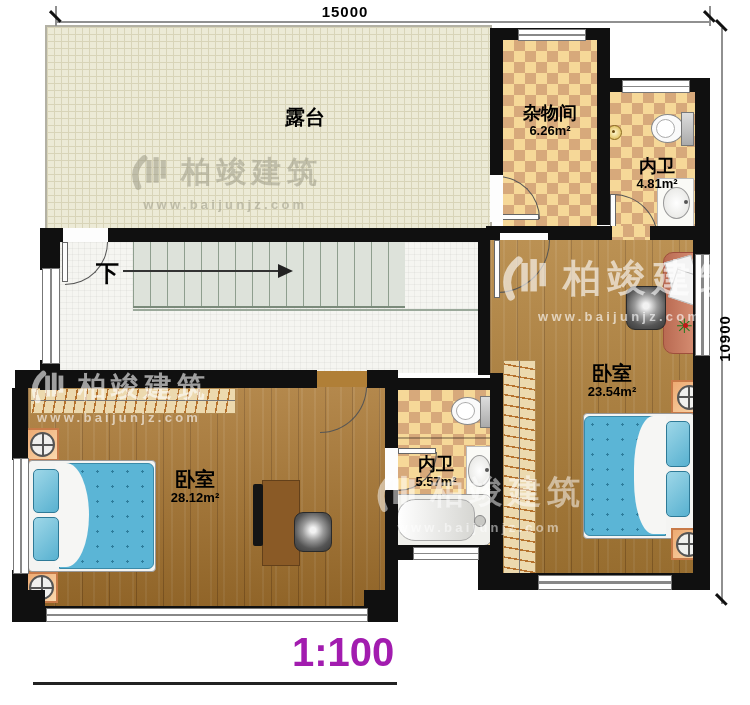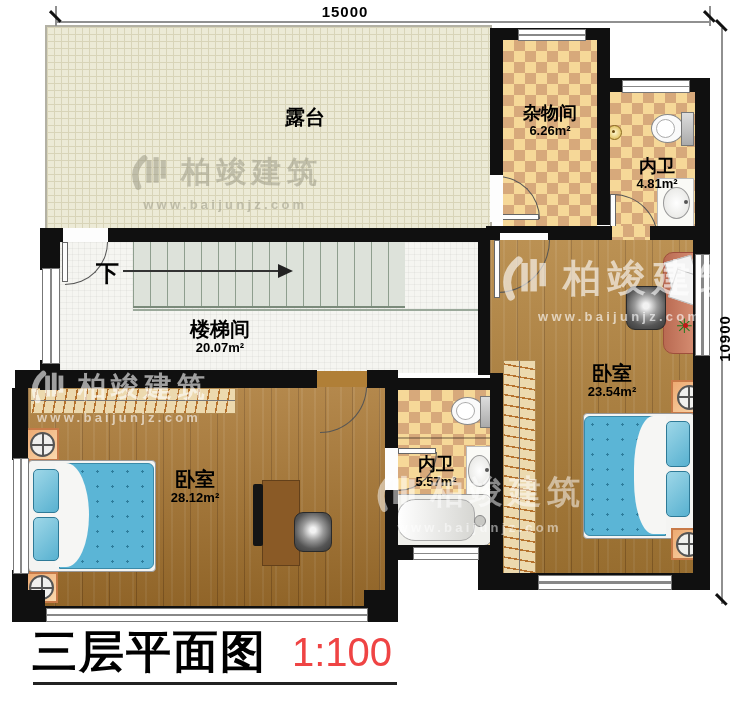--- a/index.html
+++ b/index.html
@@ -82,21 +82,21 @@
   .wm-row{display:flex;align-items:center;gap:8px;}
   .wm-logo{width:1.5em;height:1.5em;flex:none;}
   .wm-brand{font-weight:700;letter-spacing:.18em;}
   .wm-url{font-size:13px;letter-spacing:.25em;font-weight:700;margin-top:2px;align-self:center;}
   
   .dim{position:absolute;background:#909090;z-index:60;}
   .tick{position:absolute;width:15px;height:2.5px;background:#111;transform:rotate(45deg);z-index:61;}
   .dim-label{position:absolute;font-weight:700;font-size:15px;color:#000;z-index:61;letter-spacing:1px;}
   
   .title-cn{position:absolute;left:32px;top:622px;font-size:45px;font-weight:700;color:#000;letter-spacing:2px;z-index:40;}
-  .title-scale{position:absolute;left:292px;top:630px;font-size:40px;font-weight:400;color:#ef4444;z-index:40;}
+  .title-scale{position:absolute;left:292px;top:630px;font-size:40px;font-weight:700;color:#a21caf;z-index:40;}
   .title-underline{position:absolute;left:33px;top:682px;width:364px;height:2.5px;background:#222;z-index:40;}
   .info-line{position:absolute;color:#000;z-index:40;white-space:nowrap;}
   .info-label{font-size:26px;font-weight:600;}
   .info-value{font-size:26px;font-weight:500;font-family:"DejaVu Sans",sans-serif;}
 </style>
 </head>
 <body>
 
 <div id="canvas">
 
@@ -242,24 +242,20 @@
     <span class="rn big">露台</span>
   </div>
   <div class="room-label" style="left:550px;top:103px;">
     <span class="rn">杂物间</span>
     <span class="ra">6.26m²</span>
   </div>
   <div class="room-label" style="left:657px;top:156px;">
     <span class="rn">内卫</span>
     <span class="ra">4.81m²</span>
   </div>
-  <div class="room-label" style="left:220px;top:318px;">
-    <span class="rn big">楼梯间</span>
-    <span class="ra">20.07m²</span>
-  </div>
   <div class="room-label" style="left:612px;top:362px;">
     <span class="rn big">卧室</span>
     <span class="ra">23.54m²</span>
   </div>
   <div class="room-label" style="left:436px;top:454px;">
     <span class="rn">内卫</span>
     <span class="ra">5.57m²</span>
   </div>
   <div class="room-label" style="left:195px;top:468px;">
     <span class="rn big">卧室</span>
@@ -319,17 +315,16 @@
   <div class="dim" style="left:55px;top:6px;width:1.5px;height:20px;"></div>
   <div class="dim" style="left:709px;top:6px;width:1.5px;height:20px;"></div>
   <div class="tick" style="left:48px;top:15px;"></div>
   <div class="tick" style="left:702px;top:15px;"></div>
   <div class="dim-label" style="left:300px;top:3px;width:90px;text-align:center;">15000</div>
   <div class="dim" style="left:721px;top:28px;width:1.5px;height:576px;"></div>
   <div class="tick" style="left:714px;top:24px;"></div>
   <div class="tick" style="left:714px;top:598px;"></div>
   <div class="dim-label" style="left:696px;top:330px;width:56px;text-align:center;transform:rotate(-90deg);">10900</div>
 
-  <div class="title-cn">三层平面图</div>
   <div class="title-scale">1:100</div>
   <div class="title-underline"></div>
 
 </div>
 
 </body></html>

